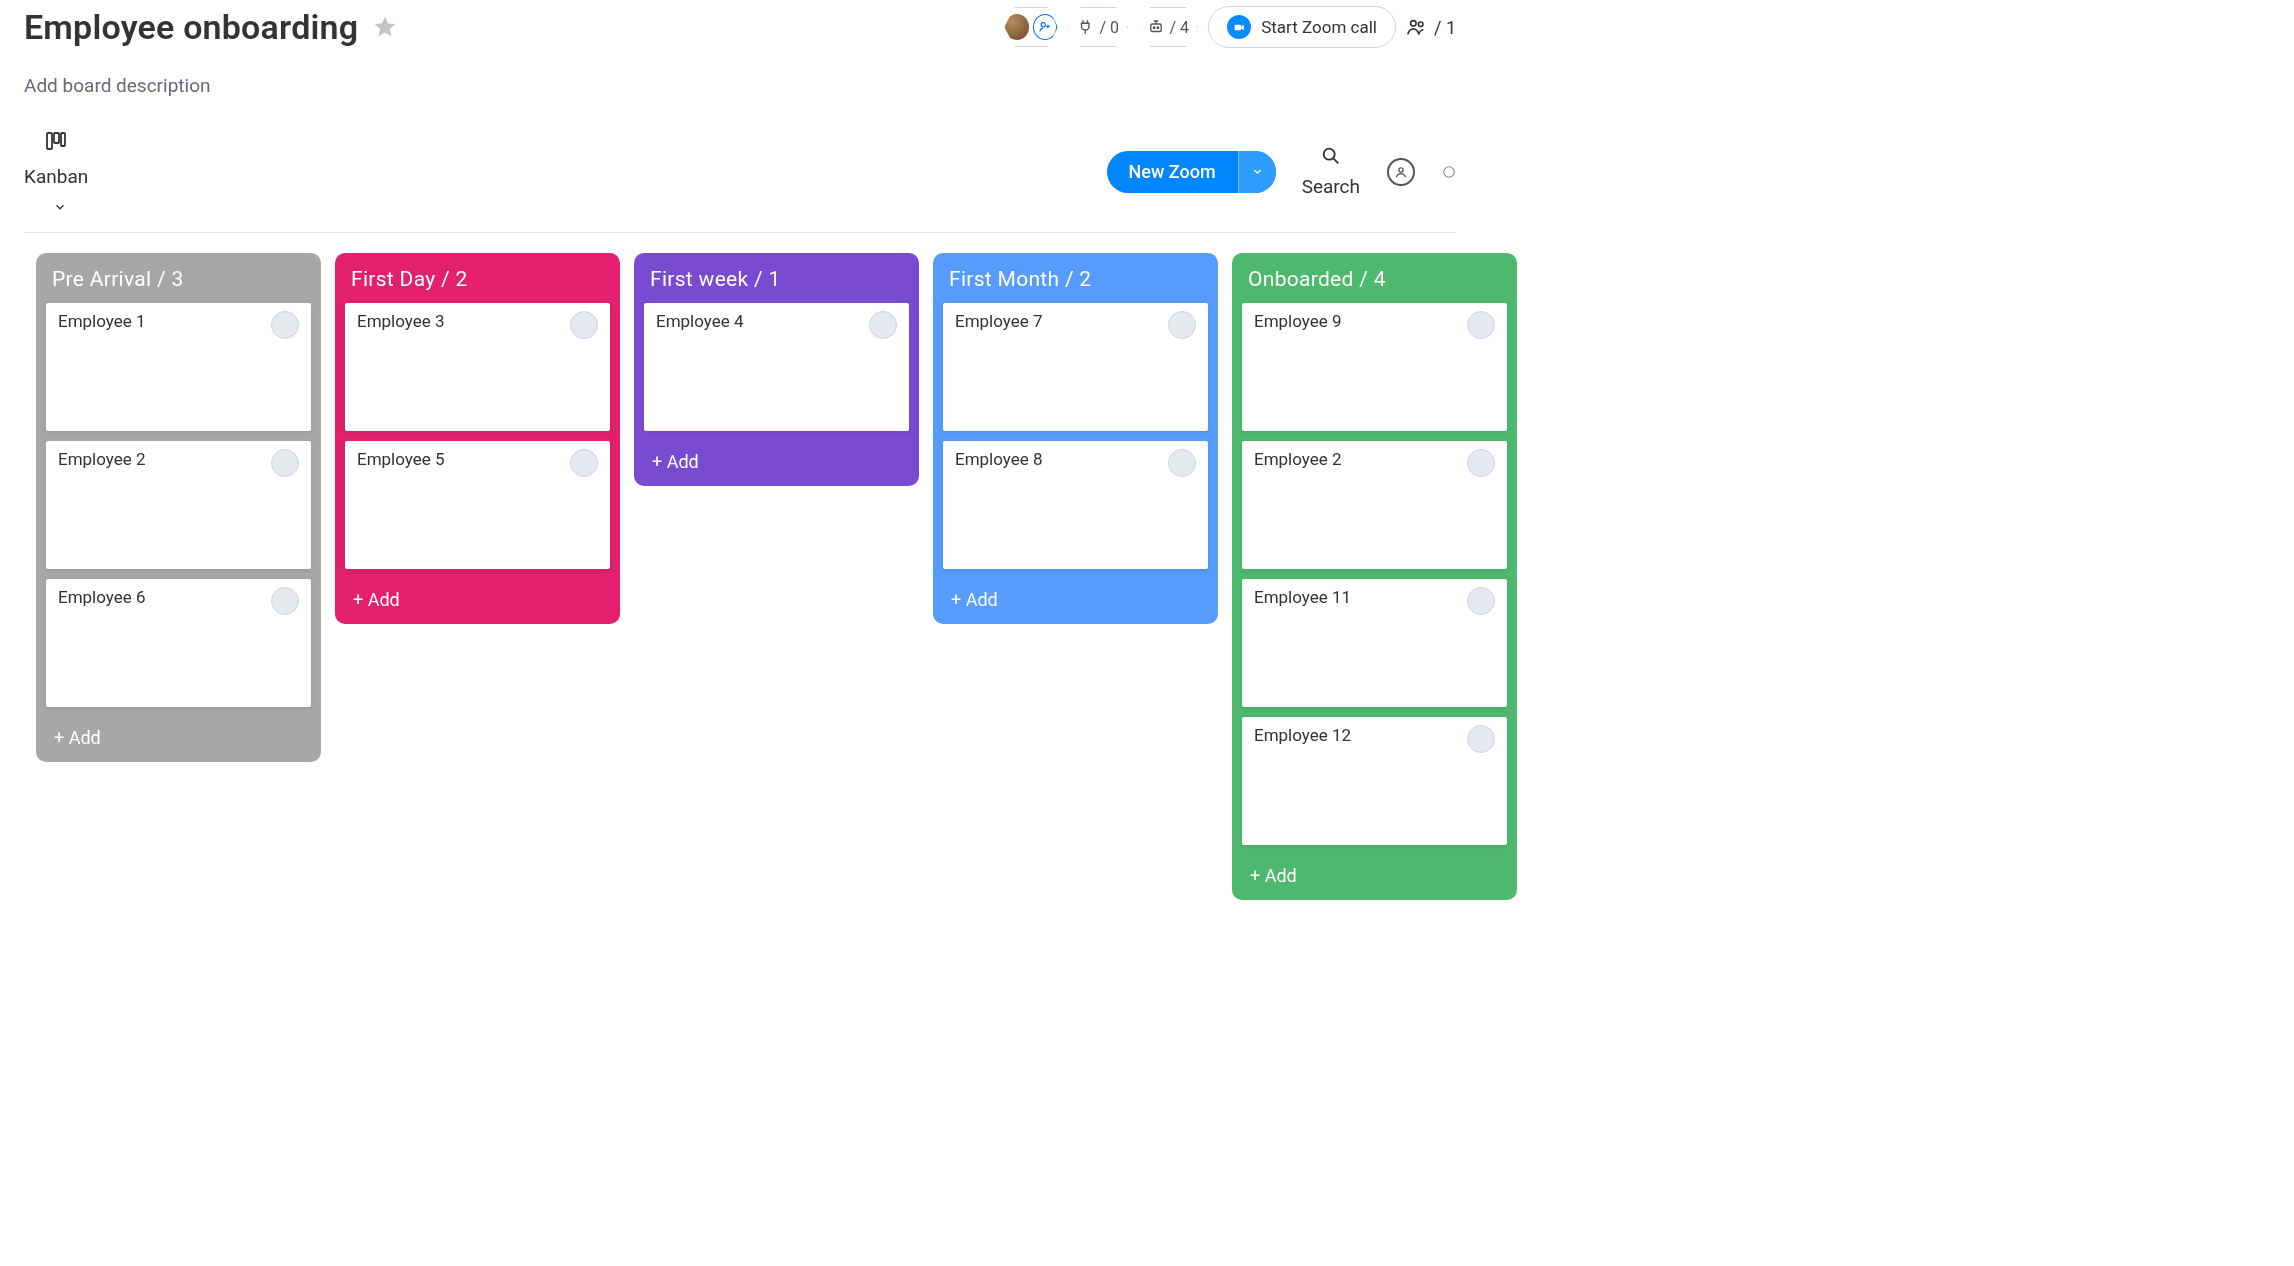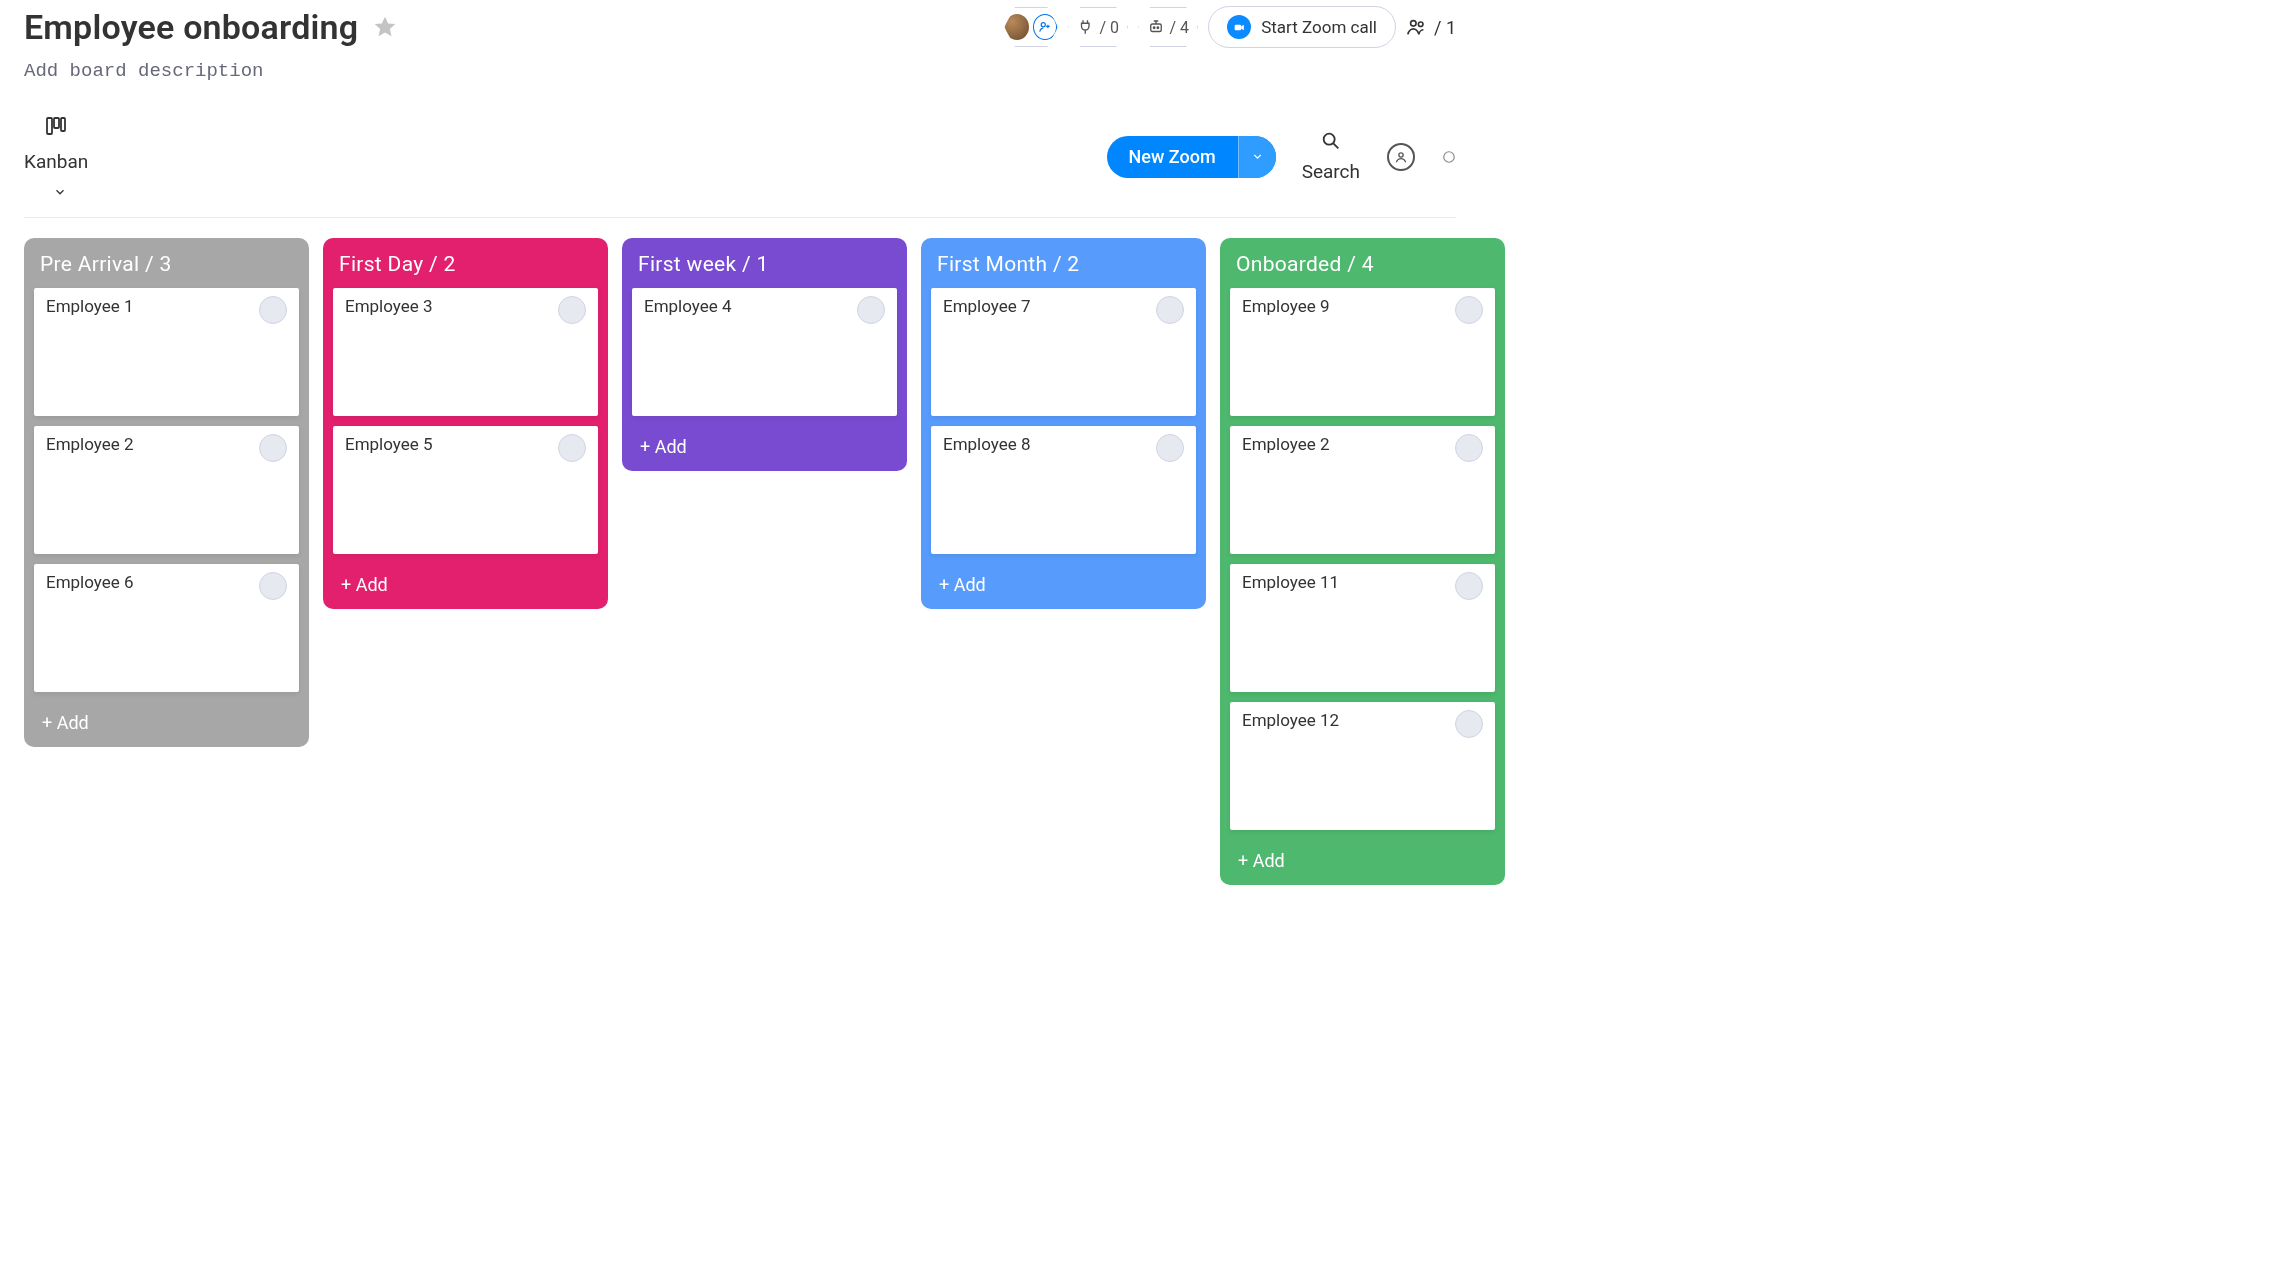--- a/index.html
+++ b/index.html
@@ -50,21 +50,21 @@
   }
   .zoom-dot {
     width: 24px; height: 24px; border-radius: 50%; background: #0b8bff;
     display: flex; align-items: center; justify-content: center; color: #fff;
   }
   .invite-chip {
     display: flex; align-items: center; gap: 6px;
     font-size: 18px; color: #333;
   }
 
-  .desc-row { margin-top: 12px; font-family: Liberation Mono, monospace; }
+  .desc-row { margin-top: 26px; }
   .board-desc { font-size: 19px; color: #676879; }
 
   
   .toolbar {
     display: flex; align-items: center; justify-content: space-between;
     margin-top: 32px;
     padding-bottom: 18px;
     border-bottom: 1px solid #e6e9ef;
   }
   .view-switch { display: flex; align-items: center; gap: 12px; font-size: 19px; color: #333; flex-direction: column; }
@@ -86,21 +86,21 @@
     width: 28px; height: 28px; border-radius: 50%;
     border: 2px solid #555; display:flex; align-items:center; justify-content:center;
   }
   .btn-circle {
     width: 30px; height: 42px;
     display:flex; align-items:center; justify-content:center;
     color:#555;
   }
 
   
-  .board { display: flex; gap: 14px; margin-top: 20px; align-items: flex-start; }
+  .board { display: flex; gap: 14px; margin-top: 20px; align-items: flex-start; margin-left: 12px; }
   .col {
     width: 285px; border-radius: 10px; padding: 12px 10px 8px 10px;
     flex-shrink: 0;
   }
   .col-header {
     color: #fff; font-size: 21px; font-weight: 400;
     padding: 2px 6px 12px 6px; letter-spacing: 0.3px;
   }
   .card {
     background: #fff; border-radius: 2px;

